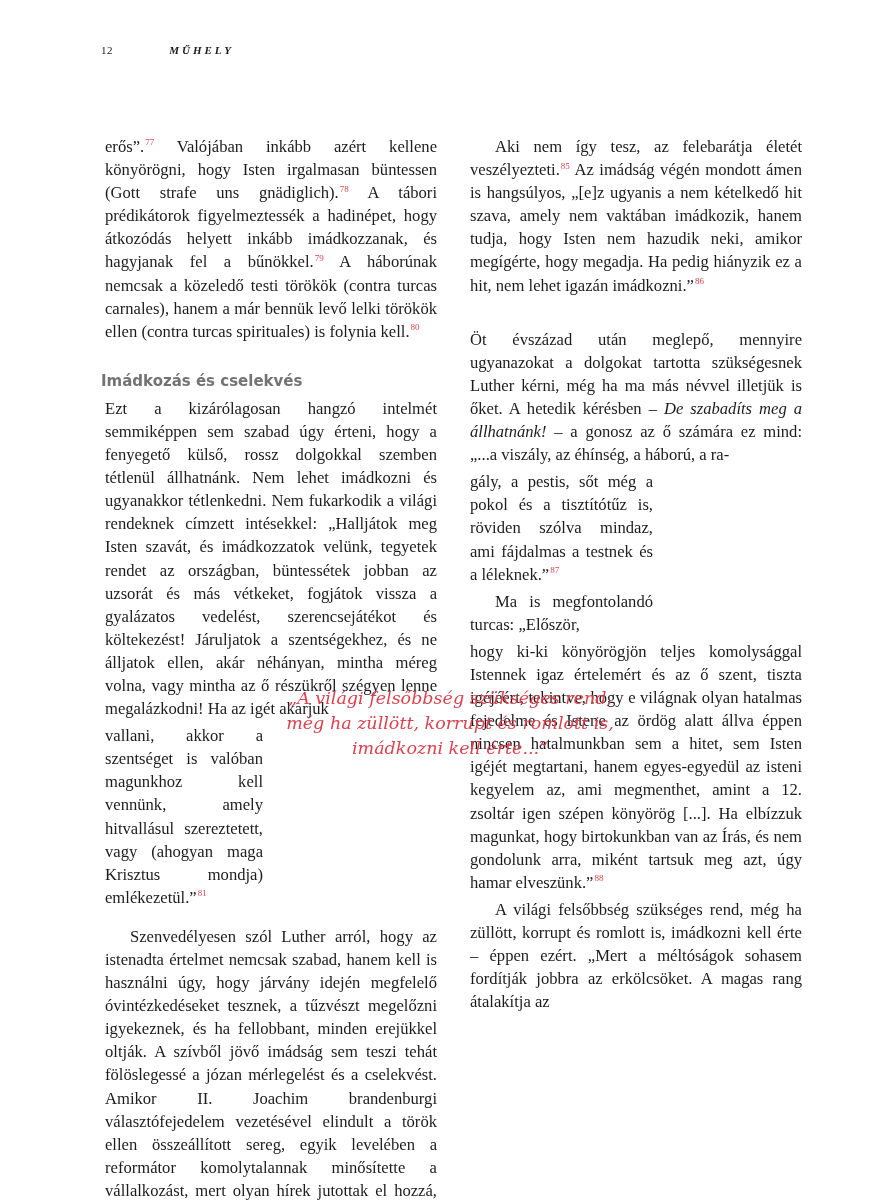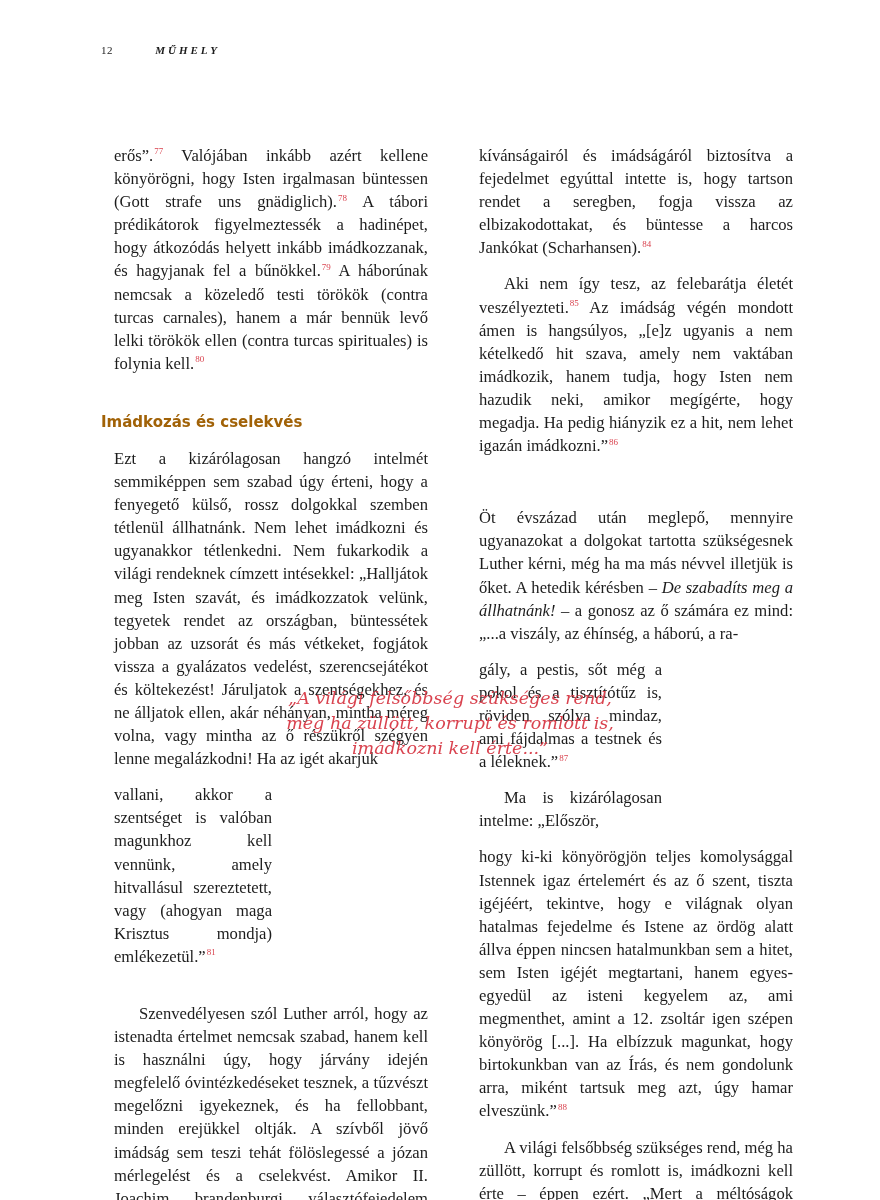--- a/index.html
+++ b/index.html
@@ -6,36 +6,36 @@
     body {
       width: 880px; height: 1200px; position: relative; overflow: hidden;
       font-family: "DejaVu Serif", "Liberation Serif", serif;
       color: #1c1c1c;
     }
     .running-head {
       position: absolute; left: 101px; top: 44px;
       font-size: 11px; letter-spacing: 0.5px;
       font-family: "Liberation Serif", serif;
     }
-    .running-head .pg { margin-right: 11px; }
+    .running-head .pg { margin-right: 25px; }
     .running-head .mag { font-style: italic; font-weight: bold; letter-spacing: 3px; margin-left: 28px; }
     .col {
       position: absolute; top: 131px; width: 340px;
       font-family: "Liberation Serif", serif;
       font-size: 16.6px; line-height: 23.1px;
       text-align: justify; hyphens: manual;
     }
     .col-left { left: 101px; }
     .col-right { left: 466px; }
-    .col p { margin: 13px; }
+    .col p { margin: 4px; }
     .col p.indent { text-indent: 25px; }
     .fn { color: #d9434f; font-size: 9px; vertical-align: super; line-height: 0; margin-left: 1px; }
     h3 {
       margin: 0; font-family: "DejaVu Sans", sans-serif; font-weight: bold;
-      font-size: 15px; line-height: 23px; color: #a16207; text-align: left;
+      font-size: 15px; line-height: 23px; color: #737373; text-align: left;
     }
     .gap { height: 23px; }
     .narrow-left { width: 158px; }
     .narrow-right { margin-left: 157px; width: 183px; }
     .pull-quote {
       position: absolute; left: 270px; top: 686px; width: 360px;
       font-family: "DejaVu Serif", serif; font-style: italic;
       font-size: 17.5px; line-height: 25px; color: #d9434f;
       text-align: center;
     }
@@ -53,23 +53,22 @@
   <p><span>erős”.</span><span class="fn">77</span><span> Valójában inkább azért kellene könyörögni, hogy Isten irgalmasan büntessen (Gott strafe uns gnädiglich).</span><span class="fn">78</span><span> A tábori prédikátorok figyelmeztessék a hadinépet, hogy átkozódás helyett inkább imádkozzanak, és hagyjanak fel a bűnökkel.</span><span class="fn">79</span><span> A háborúnak nemcsak a közeledő testi törökök (contra turcas carnales), hanem a már bennük levő lelki törökök ellen (contra turcas spirituales) is folynia kell.</span><span class="fn">80</span></p>
   <div class="gap"></div>
   <h3>Imádkozás és cselekvés</h3>
   <p>Ezt a kizárólagosan hangzó intelmét semmiképpen sem szabad úgy érteni, hogy a fenyegető külső, rossz dolgokkal szemben tétlenül állhatnánk. Nem lehet imádkozni és ugyanakkor tétlenkedni. Nem fukarkodik a világi rendeknek címzett intésekkel: „Halljátok meg Isten szavát, és imádkozzatok velünk, tegyetek rendet az országban, büntessétek jobban az uzsorát és más vétkeket, fogjátok vissza a gyalázatos vedelést, szerencsejátékot és költekezést! Járuljatok a szentségekhez, és ne álljatok ellen, akár néhányan, mintha méreg volna, vagy mintha az ő részükről szégyen lenne megalázkodni! Ha az igét akarjuk</p>
   <p class="narrow-left hang"><span>vallani, akkor a szentséget is valóban magunkhoz kell vennünk, amely hitvallásul szereztetett, vagy (ahogyan maga Krisztus mondja) emlékezetül.”</span><span class="fn">81</span></p>
   <div style="height:8px"></div>
   <p class="indent"><span>Szenvedélyesen szól Luther arról, hogy az istenadta értelmet nemcsak szabad, hanem kell is használni úgy, hogy járvány idején megfelelő óvintézkedéseket tesznek, a tűzvészt megelőzni igyekeznek, és ha fellobbant, minden erejükkel oltják. A szívből jövő imádság sem teszi tehát fölöslegessé a józan mérlegelést és a cselekvést. Amikor II. Joachim brandenburgi választófejedelem vezetésével elindult a török ellen összeállított sereg, egyik levelében a reformátor komolytalannak minősítette a vállalkozást, mert olyan hírek jutottak el hozzá, hogy mintha az alvó és jóllakottságában szundikáló birodalomban</span><span class="fn">82</span><span> fontosabbnak tartanák a hadi nép felvonulásának pompáját a hadi előkészületnél.</span></p>
 </div>
 
 <div class="col col-right">
-  <p><span>kívánságairól és imádságáról biztosítva a fejedelmet egyúttal intette is, hogy tartson rendet a seregben, fogja vissza az elbizakodottakat, és büntesse a harcos Jankókat (Scharhansen).</span><span class="fn">84</span></p>
   <p class="indent"><span>Aki nem így tesz, az felebarátja életét veszélyezteti.</span><span class="fn">85</span><span> Az imádság végén mondott ámen is hangsúlyos, „[e]z ugyanis a nem kételkedő hit szava, amely nem vaktában imádkozik, hanem tudja, hogy Isten nem hazudik neki, amikor megígérte, hogy megadja. Ha pedig hiányzik ez a hit, nem lehet igazán imádkozni.”</span><span class="fn">86</span></p>
   <div class="gap"></div>
   <p><span>Öt évszázad után meglepő, mennyire ugyanazokat a dolgokat tartotta szükségesnek Luther kérni, még ha ma más névvel illetjük is őket. A hetedik kérésben – </span><i>De szabadíts meg a állhatnánk!</i><span> – a gonosz az ő számára ez mind: „...a viszály, az éhínség, a háború, a ra-</span></p>
   <p class="narrow-right hang"><span>gály, a pestis, sőt még a pokol és a tisztítótűz is, röviden szólva mindaz, ami fájdalmas a testnek és a léleknek.”</span><span class="fn">87</span></p>
-  <p class="narrow-right indent" style="text-indent:25px">Ma is kizárólagosan intelme: „Először,</p>
+  <p class="narrow-right indent" style="text-indent:25px">Ma is megfontolandó turcas: „Először,</p>
   <p><span>hogy ki-ki könyörögjön teljes komolysággal Istennek igaz értelemért és az ő szent, tiszta igéjéért, tekintve, hogy e világnak olyan hatalmas fejedelme és Istene az ördög alatt állva éppen nincsen hatalmunkban sem a hitet, sem Isten igéjét megtartani, hanem egyes-egyedül az isteni kegyelem az, ami megmenthet, amint a 12. zsoltár igen szépen könyörög [...]. Ha elbízzuk magunkat, hogy birtokunkban van az Írás, és nem gondolunk arra, miként tartsuk meg azt, úgy hamar elveszünk.”</span><span class="fn">88</span></p>
   <p class="indent">A világi felsőbbség szükséges rend, még ha züllött, korrupt és romlott is, imádkozni kell érte – éppen ezért. „Mert a méltóságok sohasem fordítják jobbra az erkölcsöket. A magas rang átalakítja az</p>
 </div>
 
 <div class="pull-quote">„A világi felsőbbség szükséges rend, még ha züllött, korrupt és romlott is, imádkozni kell érte...”</div>
 
 </body></html>

